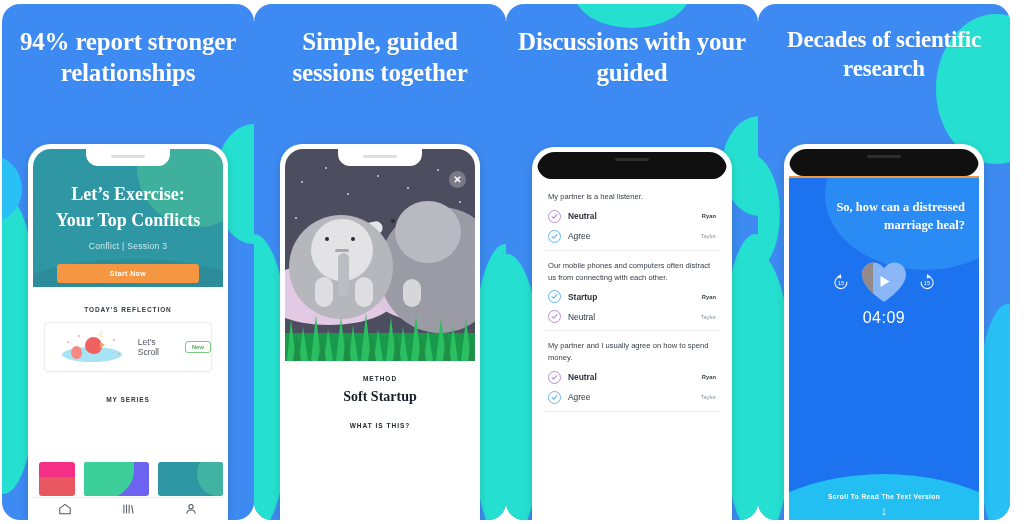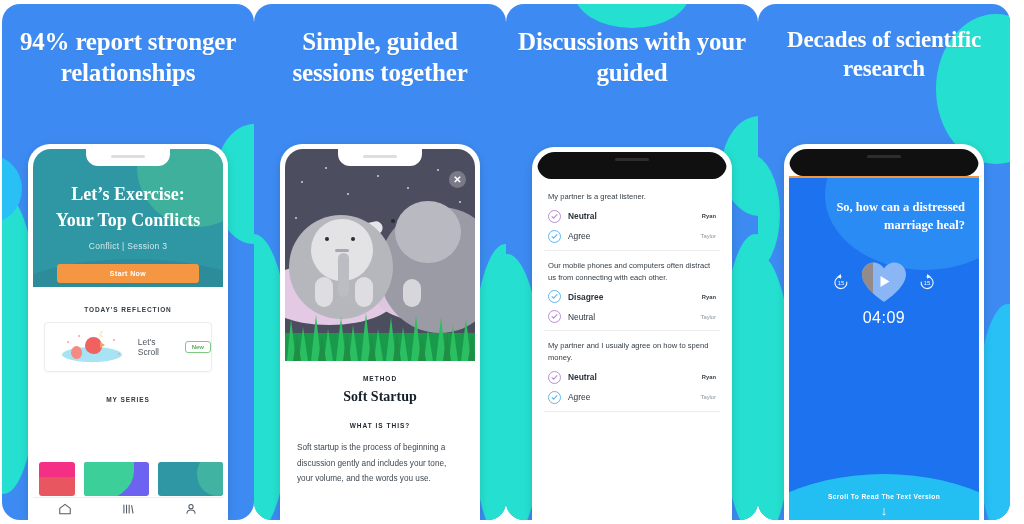--- a/index.html
+++ b/index.html
@@ -449,21 +449,20 @@
                 <path d="M133 62 L137 36 L141 62Z"></path>
               <path d="M158 62 L162 32 L166 62Z"></path>
                 <path d="M183 62 L187 36 L190 62Z"></path>
             </g>
           </svg>
         </div>
 
         <div class="m-label">METHOD</div>
         <div class="m-title">Soft Startup</div>
         <div class="w-label">WHAT IS THIS?</div>
-        <div class="body">Soft startup is the process of beginning a discussion gently and includes your tone, your volume, and the words you use.</div>
       </div>
     </div>
   </div>
 
   <div class="panel" id="p3">
     <div class="blob teal" style="left:50%; transform:translateX(-50%); top:-48px; width:116px; height:72px;"></div>
     <div class="blob teal" style="right:-40px; top:112px; width:76px; height:100px;"></div>
     <div class="blob teal" style="left:-36px; top:250px; width:74px; height:290px;"></div>
     <div class="blob teal" style="right:-32px; top:230px; width:70px; height:300px;"></div>
 
@@ -471,21 +470,21 @@
 
     <div class="phone" style="top:143px; height:373px;">
       <div class="screen">
         <div style="height:27px; background:#101010; border-radius:14px 14px 14px 14px / 0 0 16px 16px; position:relative;">
           <div class="notch-bar" style="background:#2d2d2d;"></div>
         </div>
 
         <div class="listwrap">
 
           <div class="qcard">
-            <div class="qtext">My partner is a great listener.</div>
+            <div class="qtext">My partner is a heal listener.</div>
             <div class="ans">
               <span class="ring">
                   <svg width="7" height="7" viewBox="0 0 10 10" fill="none" stroke="#b98fd4" stroke-width="1.6" stroke-linecap="round">
                     <path d="M1.5 5.2 L3.8 7.4 L8.5 2.4"></path>
                   </svg>
                 </span>
               <span class="alabel bold">Neutral</span>
               <span class="who bold">Ryan</span>
             </div>
             <div class="ans">
@@ -500,21 +499,21 @@
           </div>
 
           <div class="qcard">
             <div class="qtext">Our mobile phones and computers often distract us from connecting with each other.</div>
             <div class="ans">
               <span class="ring blue">
                   <svg width="7" height="7" viewBox="0 0 10 10" fill="none" stroke="#63b6ef" stroke-width="1.6" stroke-linecap="round">
                     <path d="M1.5 5.2 L3.8 7.4 L8.5 2.4"></path>
                   </svg>
                 </span>
-              <span class="alabel bold">Disagree</span>
+              <span class="alabel bold">Startup</span>
               <span class="who bold">Ryan</span>
             </div>
             <div class="ans">
               <span class="ring">
                   <svg width="7" height="7" viewBox="0 0 10 10" fill="none" stroke="#b98fd4" stroke-width="1.6" stroke-linecap="round">
                     <path d="M1.5 5.2 L3.8 7.4 L8.5 2.4"></path>
                   </svg>
                 </span>
               <span class="alabel">Neutral</span>
               <span class="who">Taylor</span>

